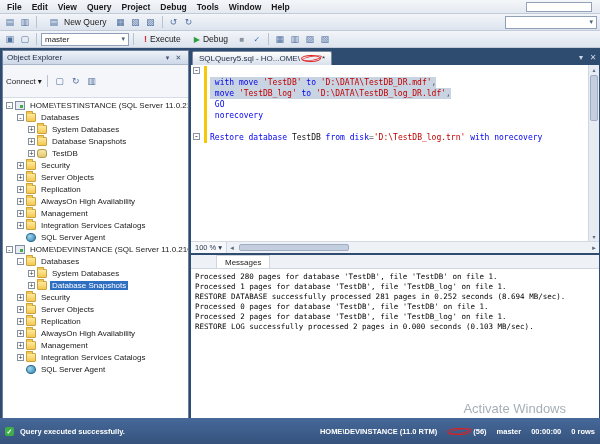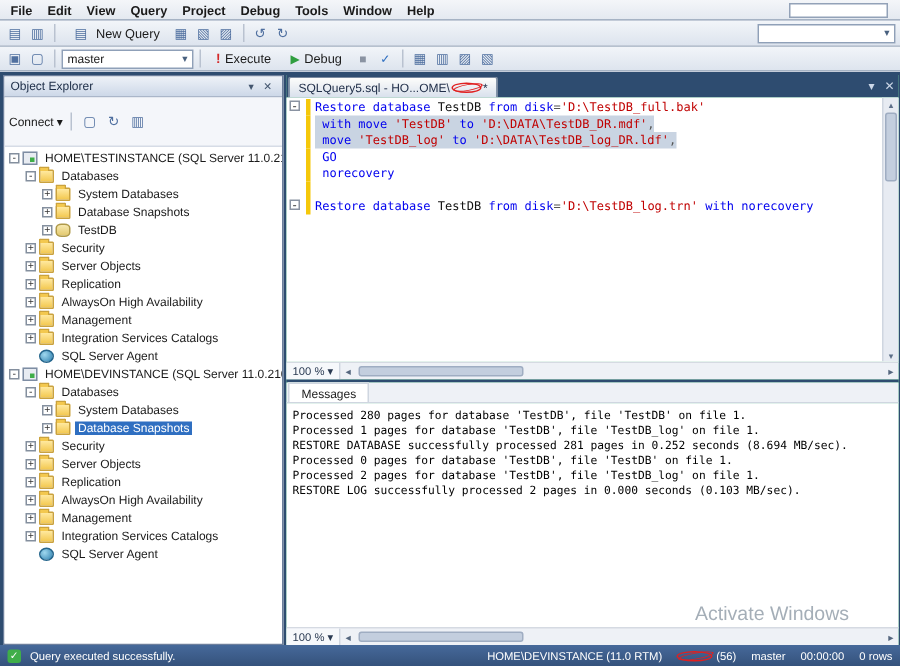--- a/index.html
+++ b/index.html
@@ -70,25 +70,25 @@
 .vtrack{flex:1;width:100%;position:relative;}
 .vthumb{position:absolute;top:1px;left:1px;right:1px;height:46px;background:#c3cede;border:1px solid #9fadc2;border-radius:2px;}
 .varrow{height:9px;display:flex;align-items:center;justify-content:center;width:100%;}
 .hbar{height:12px;flex:0 0 auto;background:#eef1f6;border-top:1px solid #d5dae2;display:flex;align-items:center;font-size:7px;color:#55677f;}
 .zoombox{display:flex;align-items:center;gap:2px;height:100%;padding:0 4px;border-right:1px solid #cfd6e0;background:#f6f8fb;font-size:7.5px;color:#2a3a52;}
 .htrack{flex:1;position:relative;height:100%;}
 .hthumb{position:absolute;left:2px;top:2px;bottom:2px;width:110px;background:#c3cede;border:1px solid #9fadc2;border-radius:2px;}
 .harrow{width:10px;text-align:center;}
 .splitter{height:2px;background:#2e4c70;flex:0 0 auto;}
 .res-head{height:14px;background:#eef1f6;border-bottom:1px solid #cfd6e0;display:flex;align-items:flex-end;padding-left:1px;flex:0 0 auto;}
-.res-tab{height:13px;background:#fff;border:1px solid #cfd6e0;border-bottom:none;padding:0 8px;font-size:8px;display:flex;align-items:center;color:#222;}
+.res-tab{height:13px;background:#fff;border:1px solid #cfd6e0;border-bottom:none;padding:0 8px;font-size:8px;display:flex;align-items:center;color:#222;margin-left:24px;}
 .messages{flex:1;background:#fff;font-family:"DejaVu Sans Mono",monospace;font-size:7.5px;line-height:10px;padding:3px 0 0 4px;color:#000;overflow:hidden;position:relative;}
 .mline{white-space:pre;}
 
-.statusbar{position:absolute;left:0;right:0;bottom:0;height:14px;background:linear-gradient(#46699a,#35527c);color:#fff;display:flex;align-items:center;font-size:7.5px;padding:0 5px;gap:6px;z-index:6;}
+.statusbar{position:absolute;left:0;right:0;bottom:0;height:26px;background:linear-gradient(#46699a,#35527c);color:#fff;display:flex;align-items:center;font-size:7.5px;padding:0 5px;gap:6px;z-index:6;font-weight:bold;}
 .st-ok{width:9px;height:9px;background:#3fae49;border-radius:2px;color:#fff;font-size:7px;line-height:9px;text-align:center;flex:0 0 auto;}
 .st-right{margin-left:auto;display:flex;align-items:center;gap:10px;white-space:nowrap;}
 .st-user{display:flex;align-items:center;gap:2px;}
 .watermark{position:absolute;right:34px;bottom:28px;font-size:13px;color:#8e9aa6;opacity:.8;pointer-events:none;z-index:4;}
 </style>
 </head>
 <body>
 
 <div class="app">
 
@@ -297,21 +297,20 @@
       <span class="ts-btn">✕</span>
     </div>
 
     <div class="code-wrap">
       <div class="code">
           <div class="cline">
             <span class="cgut">
               <span class="fold">-</span>
             </span>
             <span class="chbar"></span>
-            <span class="ctext"><span class="tk-kw">Restore database </span><span class="tk-id">TestDB </span><span class="tk-kw">from disk</span><span class="tk-op">=</span><span class="tk-str">'D:\TestDB_full.bak'</span></span>
           </div>
           <div class="cline">
             <span class="cgut"></span>
             <span class="chbar"></span>
             <span class="ctext selban"><span class="tk-kw"> with move </span><span class="tk-str">'TestDB'</span><span class="tk-kw"> to </span><span class="tk-str">'D:\DATA\TestDB_DR.mdf'</span><span class="tk-op">,</span></span>
           </div>
           <div class="cline">
             <span class="cgut"></span>
             <span class="chbar"></span>
             <span class="ctext selban"><span class="tk-kw"> move </span><span class="tk-str">'TestDB_log'</span><span class="tk-kw"> to </span><span class="tk-str">'D:\DATA\TestDB_log_DR.ldf'</span><span class="tk-op">,</span></span>

